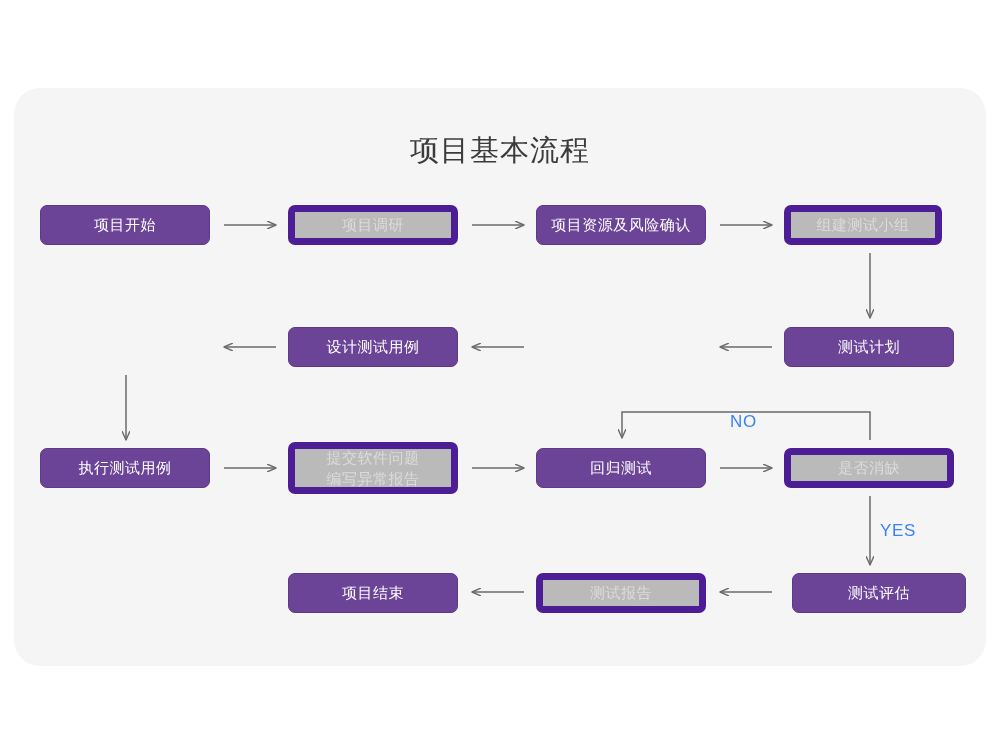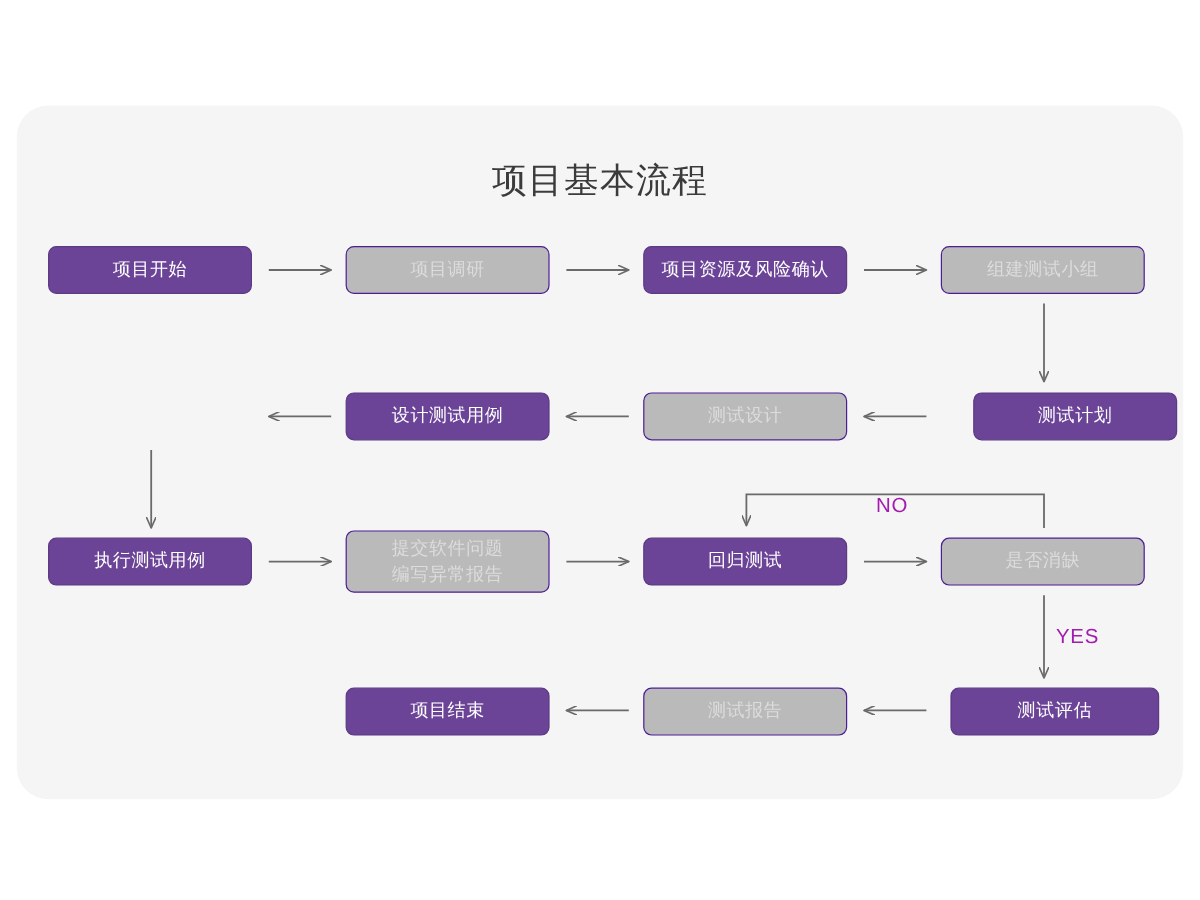--- a/index.html
+++ b/index.html
@@ -60,28 +60,28 @@
     letter-spacing: 0.5px;
     white-space: pre-line;
   }
   .node.purple {
     background: #6b4397;
     border: 1px solid #5c3a84;
     color: #ffffff;
   }
   .node.gray {
     background: #bababa;
-    border: 1px solid #4c1d95;
+    border: 7px solid #4c1d95;
     color: #dcdcdc;
   }
   
   .edge-label {
     position: absolute;
     font-size: 17px;
-    color: #a21caf;
+    color: #3b82f6;
     letter-spacing: 0.6px;
   }
 </style>
 </head>
 <body>
 
 <div id="stage">
 
   <div id="card"></div>
 
@@ -120,28 +120,27 @@
       <line x1="524" y1="592" x2="472" y2="592"></line>
     </g>
   </svg>
 
   <div class="node purple" style="left:40px; top:205px; width:170px; height:40px;">项目开始</div>
 
   <div class="node gray" style="left:288px; top:205px; width:170px; height:40px;">项目调研</div>
 
   <div class="node purple" style="left:536px; top:205px; width:170px; height:40px;">项目资源及风险确认</div>
 
-  <div class="node gray" style="left:784px; top:205px; width:170px; height:40px;">组建测试小组</div>
+  <div class="node gray" style="left:784px; top:205px; width:158px; height:40px;">组建测试小组</div>
 
 
   <div class="node purple" style="left:288px; top:327px; width:170px; height:40px;">设计测试用例</div>
 
-  <div class="node gray" style="left:536px; top:327px; width:170px; height:40px;">测试设计</div>
 
-  <div class="node purple" style="left:784px; top:327px; width:170px; height:40px;margin-left:27px;">测试计划</div>
+  <div class="node purple" style="left:784px; top:327px; width:170px; height:40px;">测试计划</div>
 
   <div class="node purple" style="left:40px; top:448px; width:170px; height:40px;">执行测试用例</div>
 
   <div class="node purple" style="left:536px; top:448px; width:170px; height:40px;">回归测试</div>
 
   <div class="node gray" style="left:288px; top:442px; width:170px; height:52px;">提交软件问题
 编写异常报告</div>
 
   <div class="node gray" style="left:784px; top:448px; width:170px; height:40px;">是否消缺</div>
 

